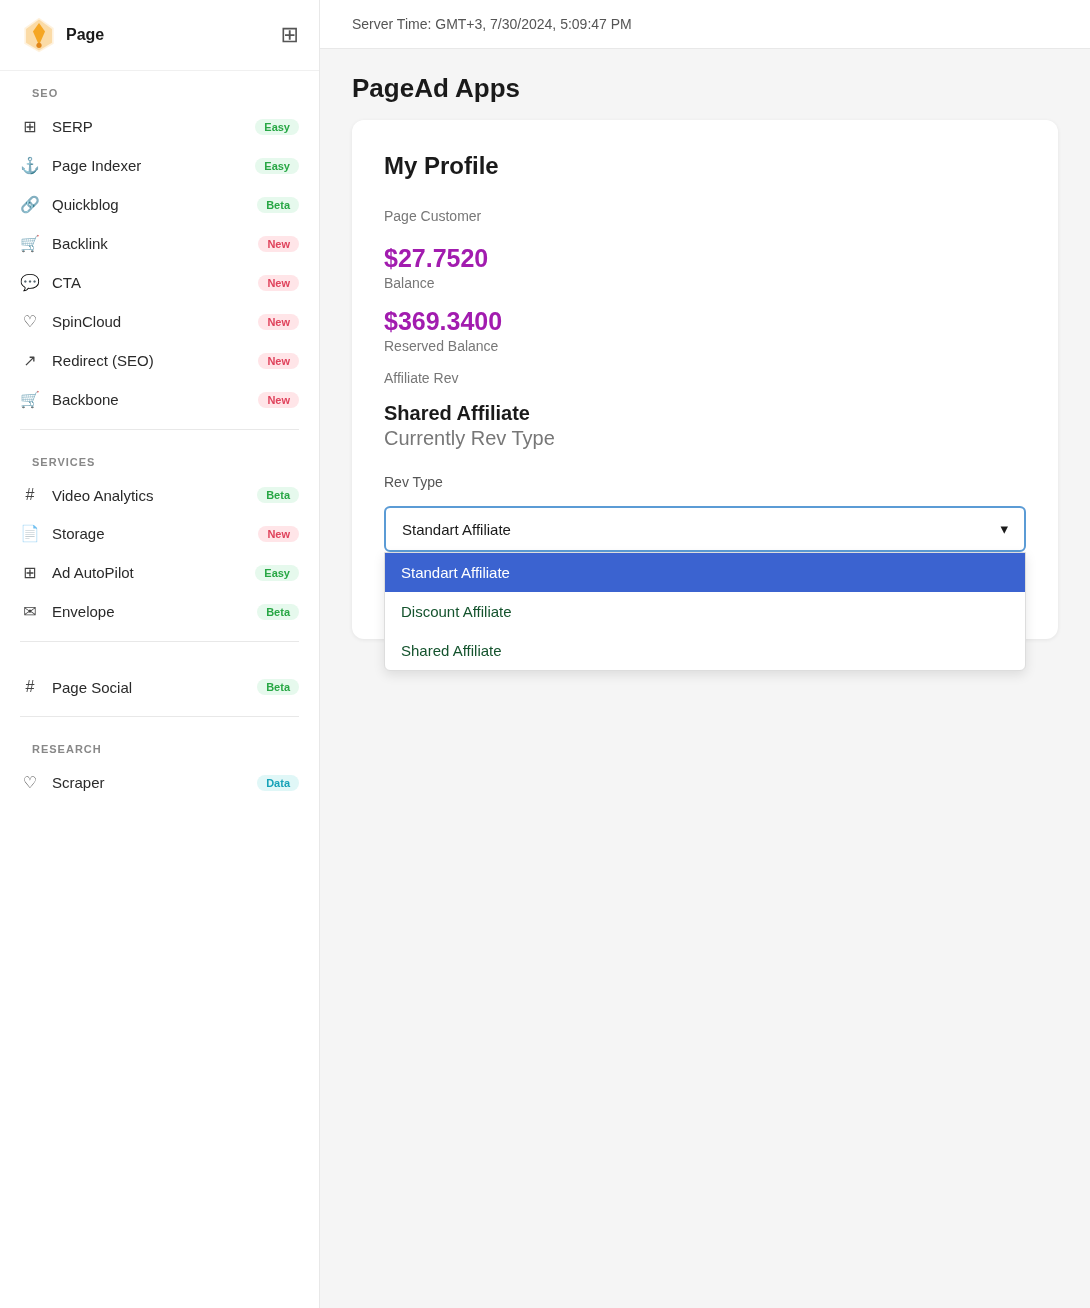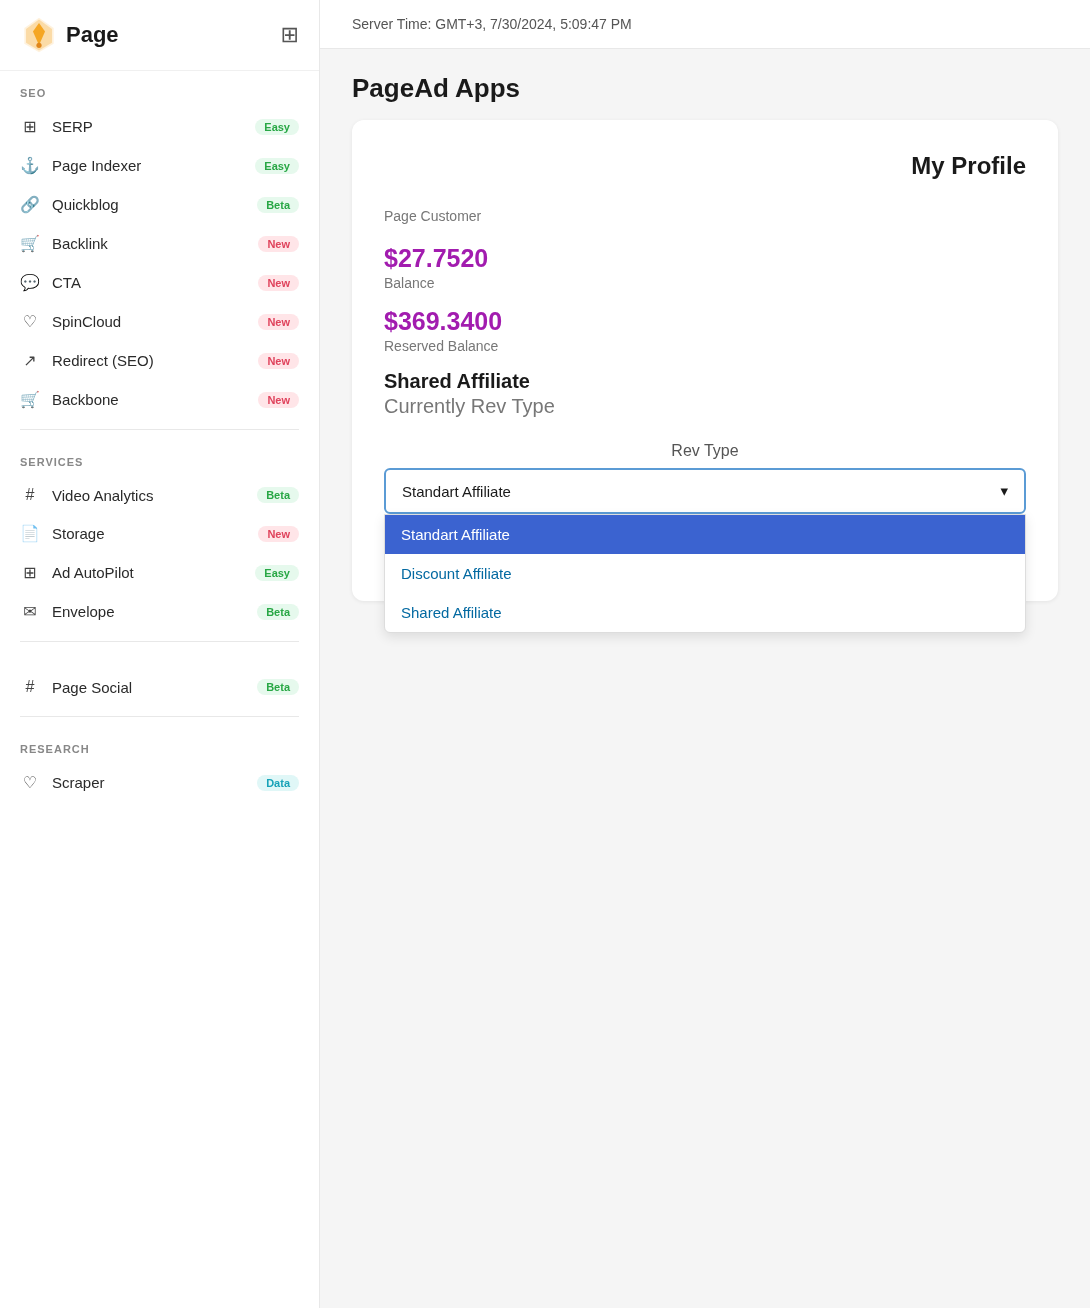--- a/index.html
+++ b/index.html
@@ -26,39 +26,40 @@
       display: flex;
       align-items: center;
       gap: 8px;
     }
     .logo-diamond {
       width: 38px;
       height: 38px;
       position: relative;
     }
     .logo-text {
-      font-size: 22px;
+      font-size: 16px;
       font-weight: 700;
       color: #1a1a1a;
     }
     .grid-icon {
       color: #555;
       font-size: 22px;
       cursor: pointer;
     }
 
     .nav-section {
       padding: 16px 0 0 0;
     }
     .nav-section-label {
       font-size: 11px;
       font-weight: 700;
       letter-spacing: 1px;
       color: #888;
       padding: 0 20px 8px 20px;
+      margin-left: 12px;
     }
     .nav-item {
       display: flex;
       align-items: center;
       justify-content: space-between;
       padding: 10px 20px;
       cursor: pointer;
       border-radius: 0;
       transition: background 0.15s;
     }
@@ -122,21 +123,20 @@
       background: #fff;
       border-radius: 12px;
       padding: 32px;
       box-shadow: 0 1px 4px rgba(0,0,0,0.07);
     }
     .profile-title {
       font-size: 24px;
       font-weight: 700;
       color: #1a1a1a;
       margin-bottom: 28px;
-      text-align: right;
     }
     .profile-username {
       font-size: 18px;
       font-weight: 600;
       color: #1a1a1a;
       margin-bottom: 2px;
     }
     .profile-role {
       font-size: 14px;
       color: #777;
@@ -164,24 +164,23 @@
     .profile-rev-label {
       font-size: 20px;
       color: #777;
       margin-bottom: 24px;
     }
 
     .rev-type-section {
       margin-top: 8px;
     }
     .rev-type-label {
-      font-size: 16px;
+      font-size: 14px;
       color: #555;
-      margin-bottom: 8px;
-      text-align: center;
+      margin-bottom: 16px;
     }
 
     
     .select-wrapper {
       position: relative;
       width: 100%;
     }
     .select-display {
       width: 100%;
       padding: 12px 16px;
@@ -203,21 +202,21 @@
       background: #fff;
       border: 1px solid #ddd;
       border-radius: 0 0 6px 6px;
       z-index: 100;
       box-shadow: 0 4px 12px rgba(0,0,0,0.1);
     }
     .dropdown-option {
       padding: 11px 16px;
       font-size: 15px;
       cursor: pointer;
-      color: #0369a1;
+      color: #14532d;
     }
     .dropdown-option.selected {
       background: #3b63d0;
       color: #fff;
     }
     .save-btn {
       margin-top: 16px;
       background: #7c5cbf;
       color: #fff;
       border: none;
@@ -384,20 +383,21 @@
         <div class="profile-stat-value">$27.7520</div>
         <div class="profile-stat-label">Balance</div>
       </div>
 
       <div class="profile-stat">
         <div class="profile-stat-value">$369.3400</div>
         <div class="profile-stat-label">Reserved Balance</div>
       </div>
 
       <div class="profile-stat">
+        <div class="profile-stat-label">Affiliate Rev</div>
       </div>
 
       <div class="profile-rev-type">Shared Affiliate</div>
       <div class="profile-rev-label">Currently Rev Type</div>
 
       <div class="rev-type-section">
         <div class="rev-type-label">Rev Type</div>
         <div class="select-wrapper">
           <div class="select-display">
             <span>Standart Affiliate</span>

